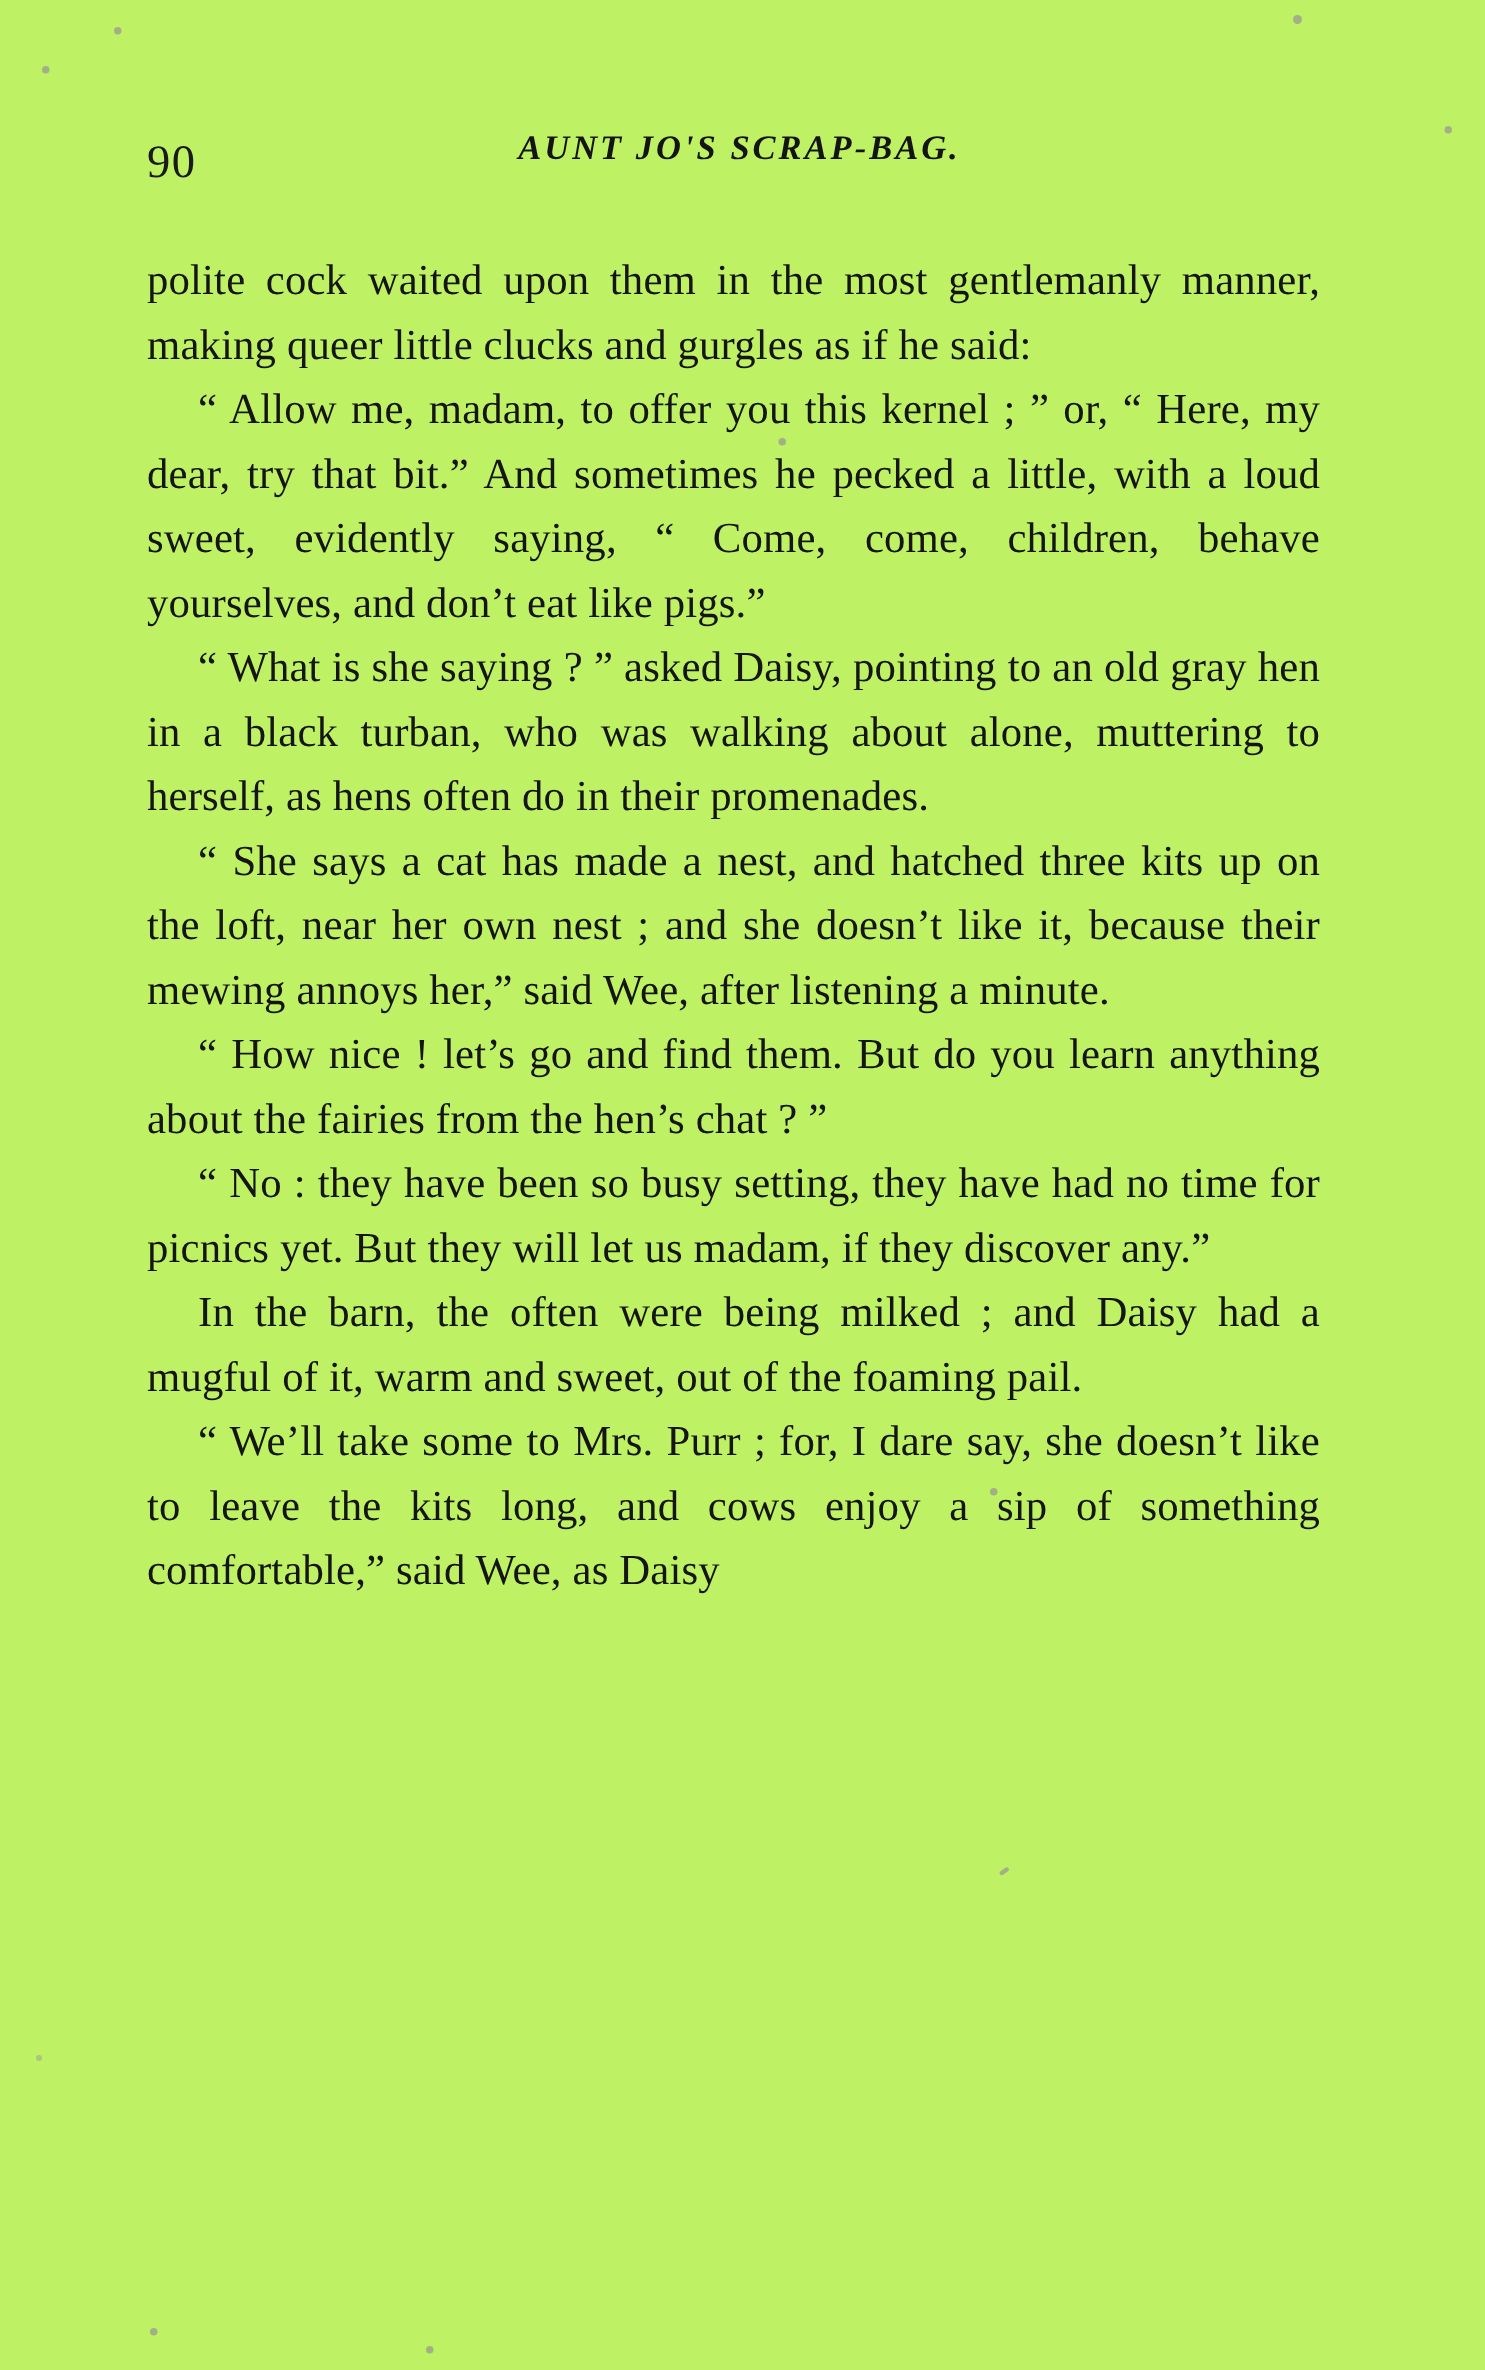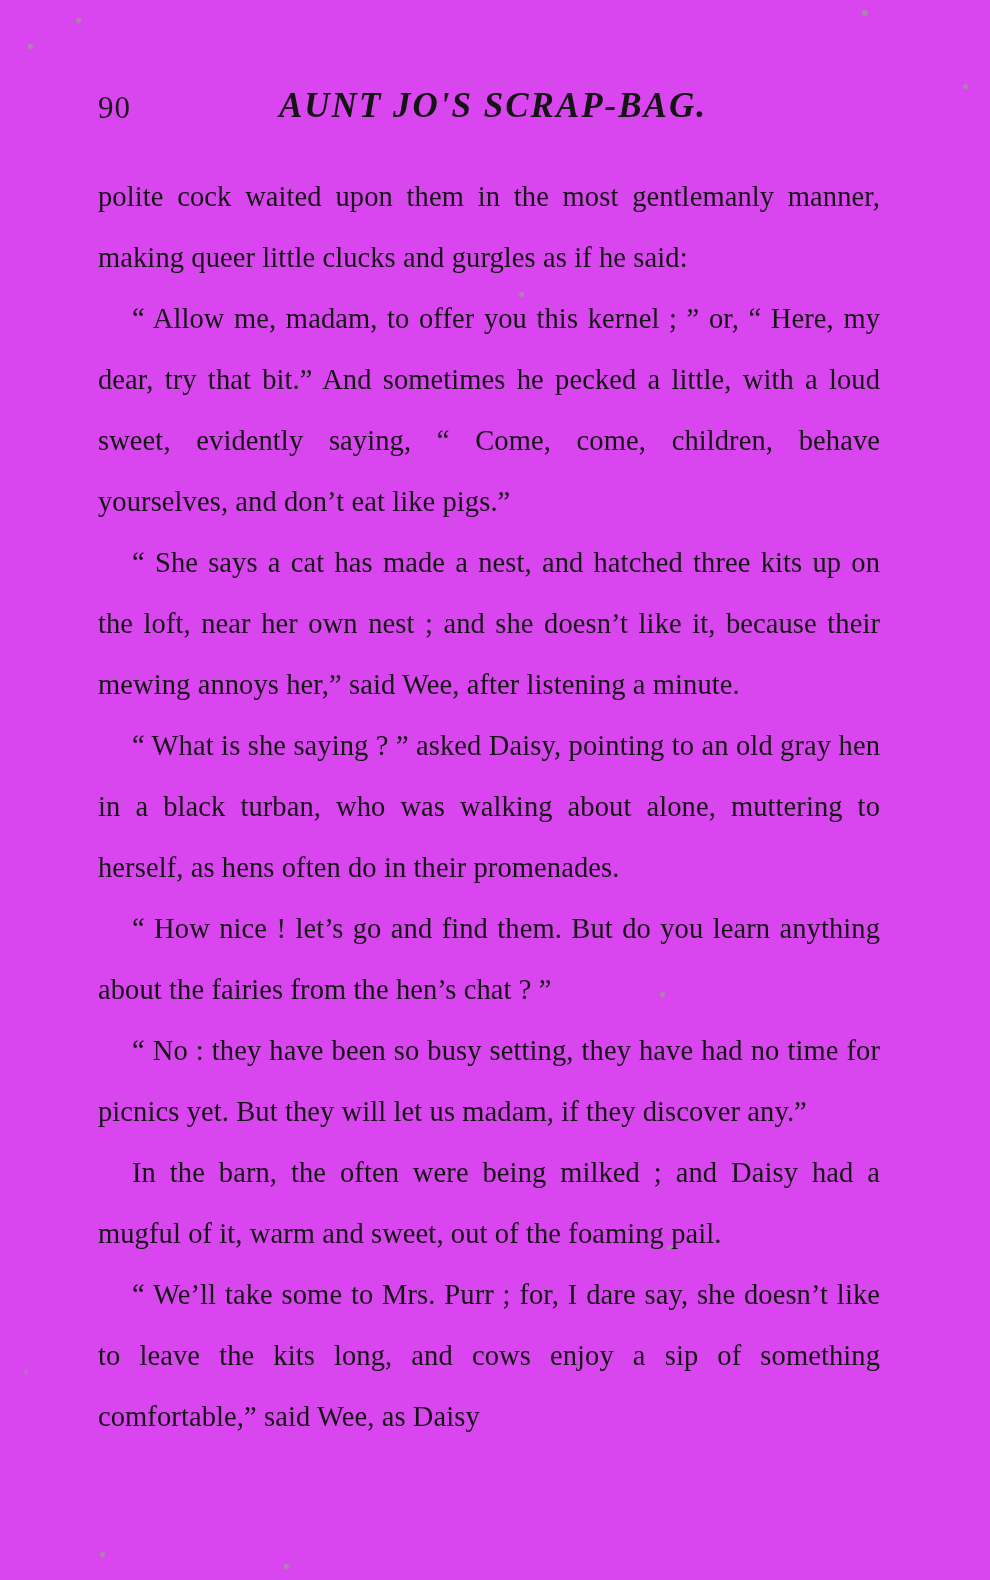--- a/index.html
+++ b/index.html
@@ -15,21 +15,21 @@
     color: #111111;
     overflow: hidden;
   }
 
   .page {
     position: absolute;
     left: 0;
     top: 0;
     width: 990px;
     height: 1580px;
-    background: #d946ef;
+    background: #bef264;
   }
 
   
   .speck {
     position: absolute;
     background: #9a9a93;
     border-radius: 50%;
     opacity: 0.75;
   }
 
@@ -53,36 +53,36 @@
 
   .running-head {
     position: absolute;
     left: 0;
     top: 0;
     width: 790px;
     text-align: center;
     font-family: "Liberation Serif", serif;
     font-style: italic;
     font-weight: bold;
-    font-size: 35px;
+    font-size: 23px;
     letter-spacing: 2.0px;
     color: #141414;
   }
 
   .textblock {
     position: absolute;
     left: 98px;
     top: 166px;
     width: 782px;
   }
 
   p.para {
     margin: 0;
     font-size: 28.5px;
-    line-height: 61px;
+    line-height: 43px;
     text-align: justify;
     text-justify: inter-word;
     color: #151515;
     letter-spacing: 0.1px;
   }
 
   p.para.indent {
     text-indent: 34px;
   }
 
@@ -114,21 +114,21 @@
   <span class="speck dot-10"></span>
 
   <div class="header">
     <div class="folio">90</div>
     <div class="running-head">AUNT JO'S SCRAP-BAG.</div>
   </div>
 
   <div class="textblock">
     <p class="para">polite cock waited upon them in the most gentlemanly manner, making queer little clucks and gurgles as if he said:</p>
     <p class="para indent">“ Allow me, madam, to offer you this kernel ; ” or, “ Here, my dear, try that bit.”   And sometimes he pecked a little, with a loud sweet, evidently saying, “ Come, come, children, behave yourselves, and don’t eat like pigs.”</p>
+    <p class="para indent">“ What is she saying ? ” asked Daisy, pointing to an old gray hen in a black turban, who was walking about alone, muttering to herself, as hens often do in their promenades.</p>
     <p class="para indent">“ She says a cat has made a nest, and hatched three kits up on the loft, near her own nest ; and she doesn’t like it, because their mewing annoys her,” said Wee, after listening a minute.</p>
-    <p class="para indent">“ What is she saying ? ” asked Daisy, pointing to an old gray hen in a black turban, who was walking about alone, muttering to herself, as hens often do in their promenades.</p>
     <p class="para indent">“ How nice ! let’s go and find them.   But do you learn anything about the fairies from the hen’s chat ? ”</p>
     <p class="para indent">“ No : they have been so busy setting, they have had no time for picnics yet.   But they will let us madam, if they discover any.”</p>
     <p class="para indent">In the barn, the often were being milked ; and Daisy had a mugful of it, warm and sweet, out of the foaming pail.</p>
     <p class="para indent">“ We’ll take some to Mrs. Purr ; for, I dare say, she doesn’t like to leave the kits long, and cows enjoy a sip of something comfortable,” said Wee, as Daisy</p>
   </div>
 
 </div>
 
 </body></html>

